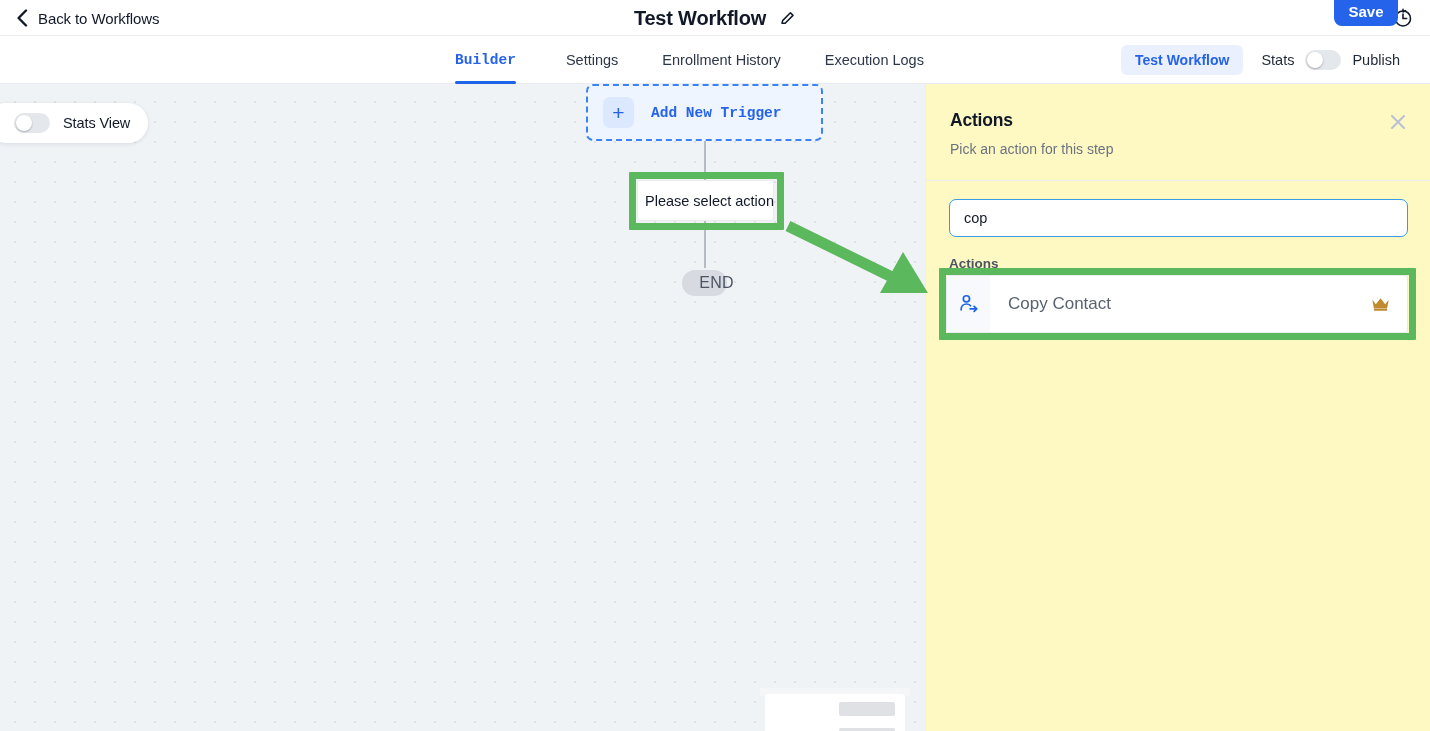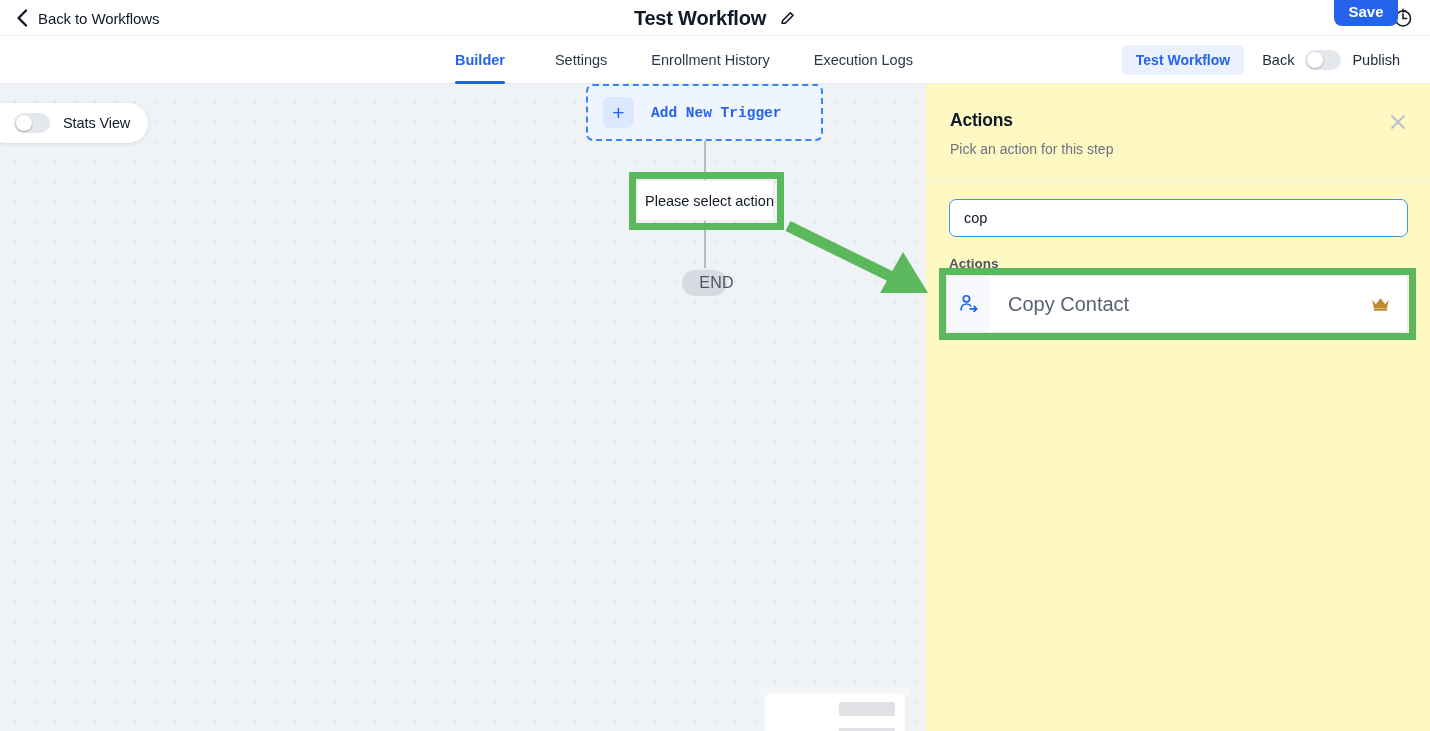--- a/index.html
+++ b/index.html
@@ -51,21 +51,21 @@
     position: absolute; left: 0; top: 36px; width: 1430px; height: 48px;
     background: #ffffff; border-bottom: 1px solid #e9ecf0;
   }
   .tabs { position: absolute; left: 455px; top: 0; height: 48px; display: flex; gap: 0; }
   .tab {
     height: 48px; padding: 0 22px;
     display: flex; align-items: center; justify-content: center;
     font-size: 14.5px; color: #2d3748; cursor: pointer; position: relative;
     white-space: nowrap;
   }
-  .tab.first { padding-left: 0; padding-right: 28px; }
+  .tab.first { padding-left: 0; padding-right: 28px; font-family: Liberation Mono, monospace; }
   .tab.active { color: #2563eb; font-weight: 700; }
   .tab.active::after {
     content: ""; position: absolute; left: 0; right: 28px; bottom: 0;
     height: 3px; background: #1f63e8; border-radius: 2px;
   }
 
   .tabbar-right {
     position: absolute; right: 30px; top: 0; height: 48px;
     display: flex; align-items: center; gap: 18px;
   }
@@ -193,21 +193,21 @@
   }
   .result-row {
     position: absolute; left: 946px; top: 275px; width: 462px; height: 58px;
     background: #ffffff; border: 1px solid #e8eaed; border-radius: 3px;
     display: flex; align-items: center; cursor: pointer;
   }
   .result-icon-box {
     width: 43px; height: 56px; background: #f7f9fc;
     display: flex; align-items: center; justify-content: center; flex: none;
   }
-  .result-label { margin-left: 18px; font-size: 20px; color: #5a6270; }
+  .result-label { margin-left: 18px; font-size: 17px; color: #5a6270; }
   .crown-icon { position: absolute; right: 17px; top: 20px; width: 19px; height: 16px; }
 </style>
 </head>
 <body>
 
 <div class="app">
 
   <div class="header">
 
     <div class="back-link">
@@ -246,21 +246,21 @@
         <span>Enrollment History</span>
       </div>
       <div class="tab">
         <span>Execution Logs</span>
       </div>
     </div>
 
     <div class="tabbar-right">
       <button class="test-wf-btn">Test Workflow</button>
       <div class="pub-group">
-        <span class="pub-label">Back</span>
+        <span class="pub-label">Stats</span>
         <div class="switch">
           <div class="knob"></div>
         </div>
         <span class="pub-label">Publish</span>
       </div>
     </div>
   </div>
 
   <div class="canvas">
 

